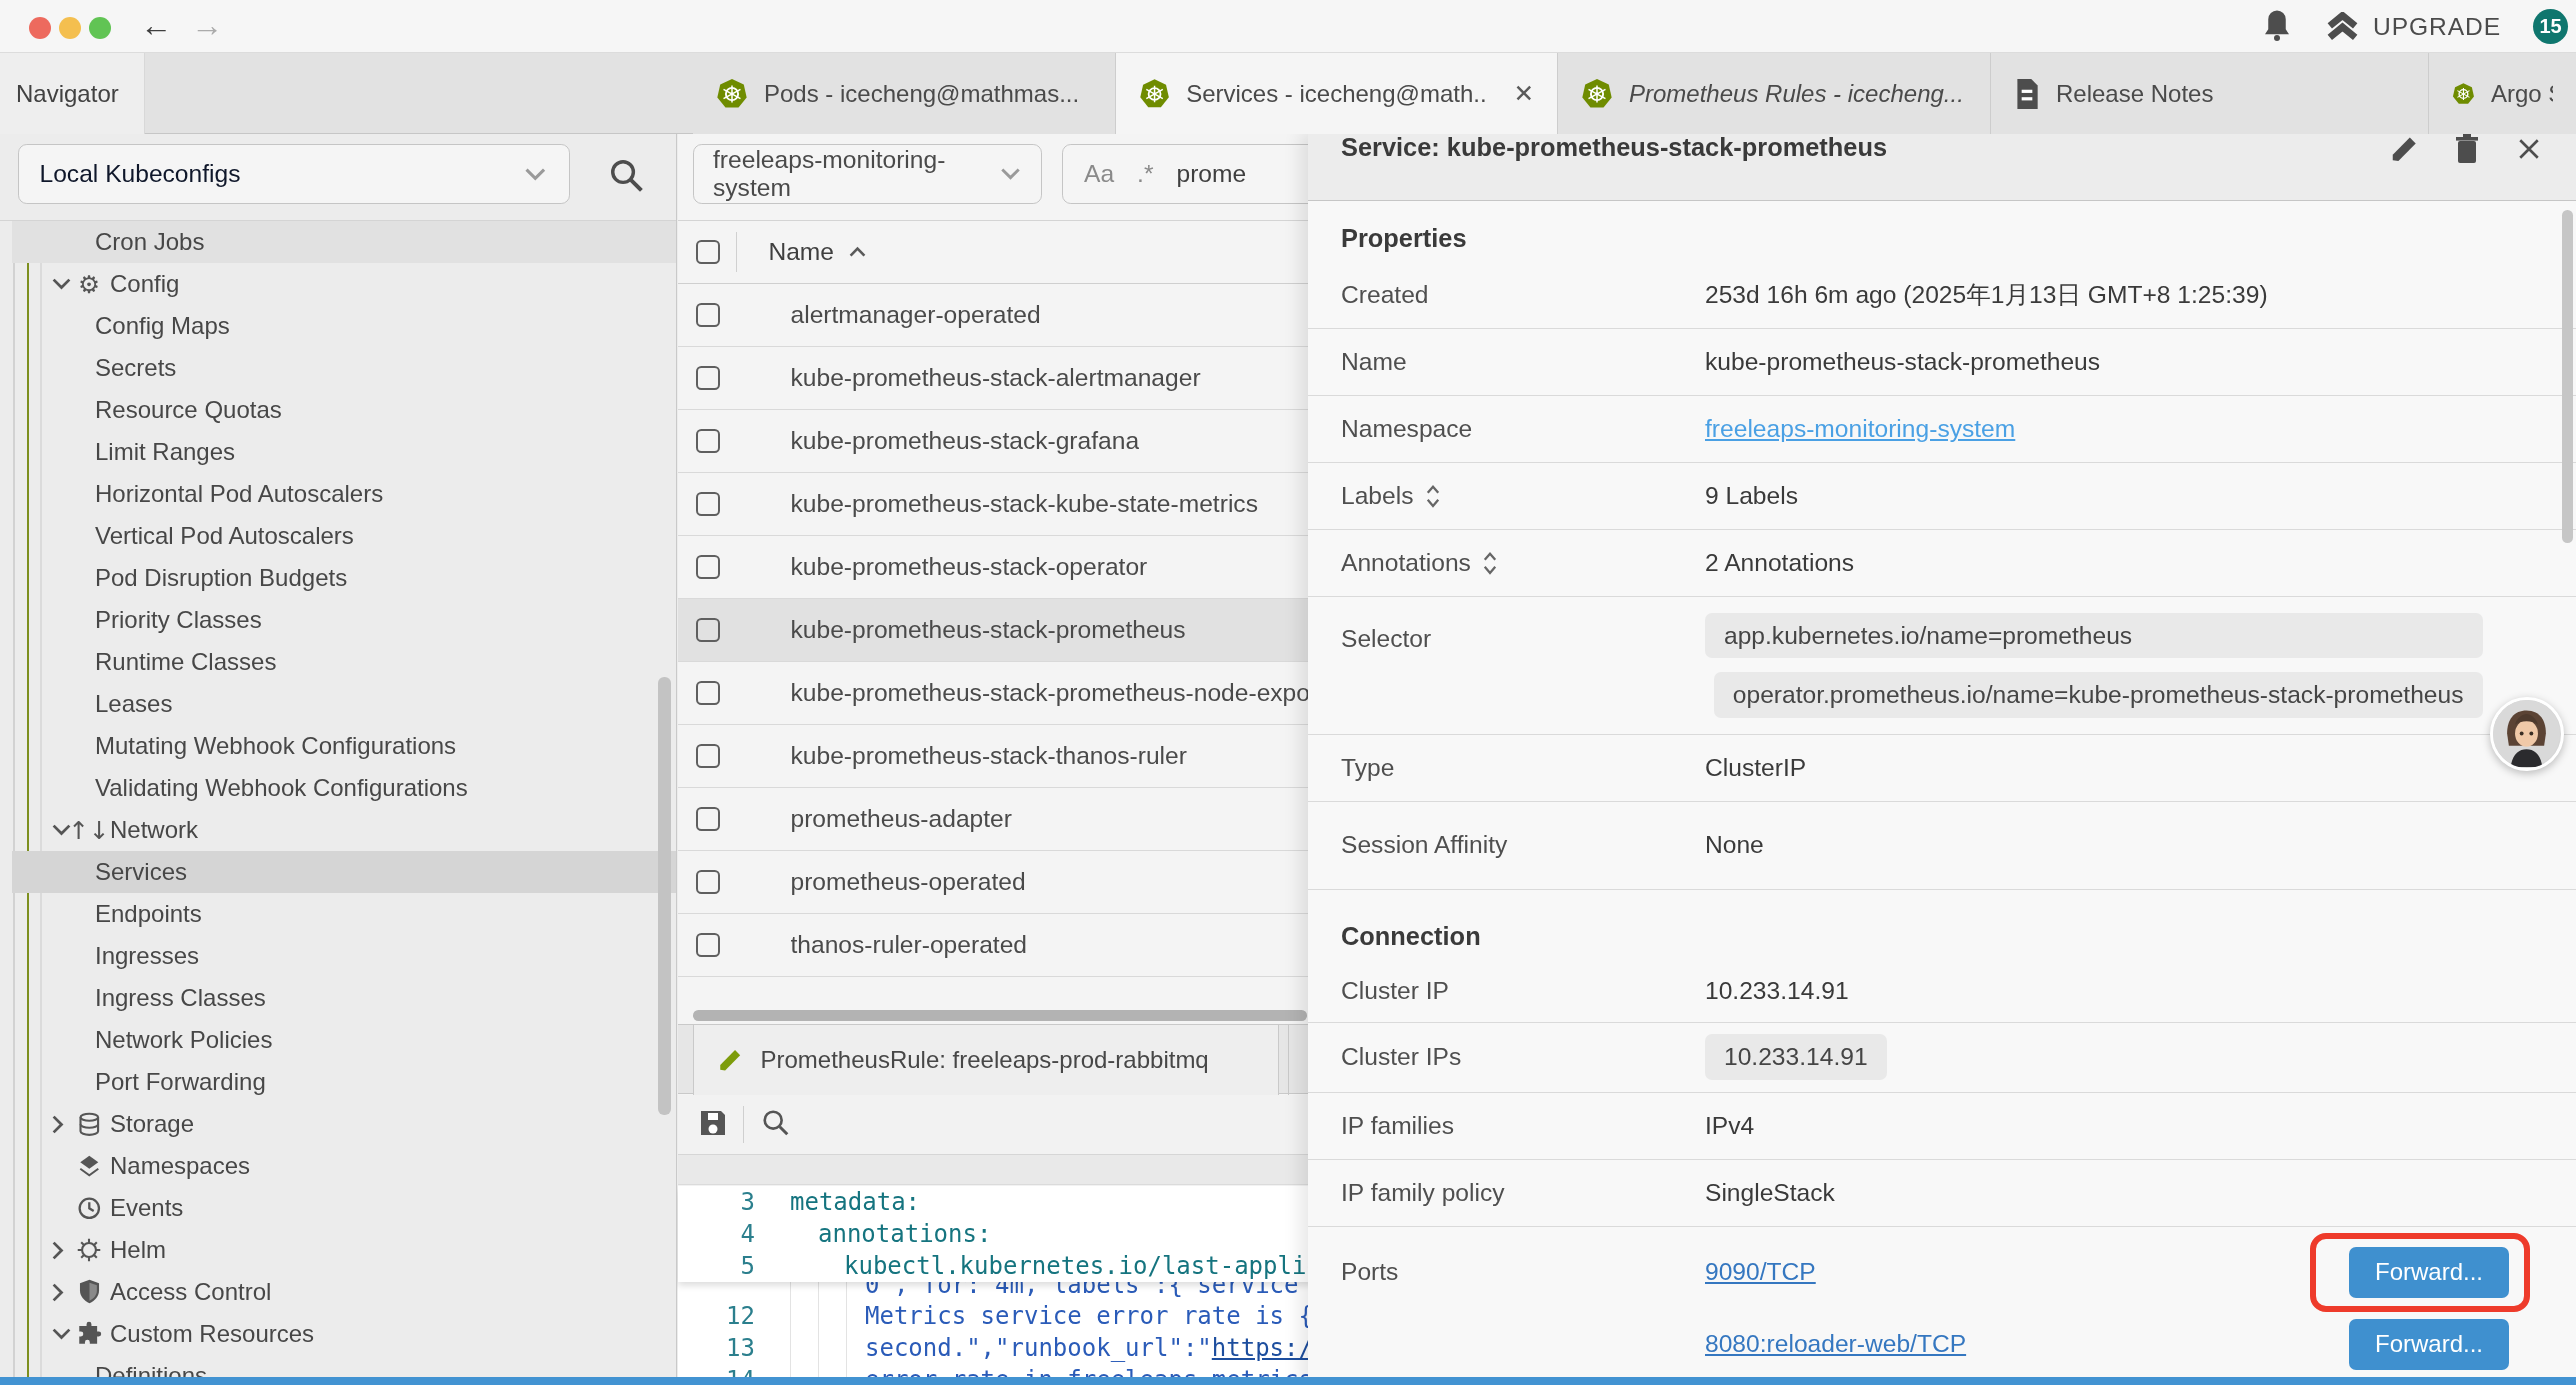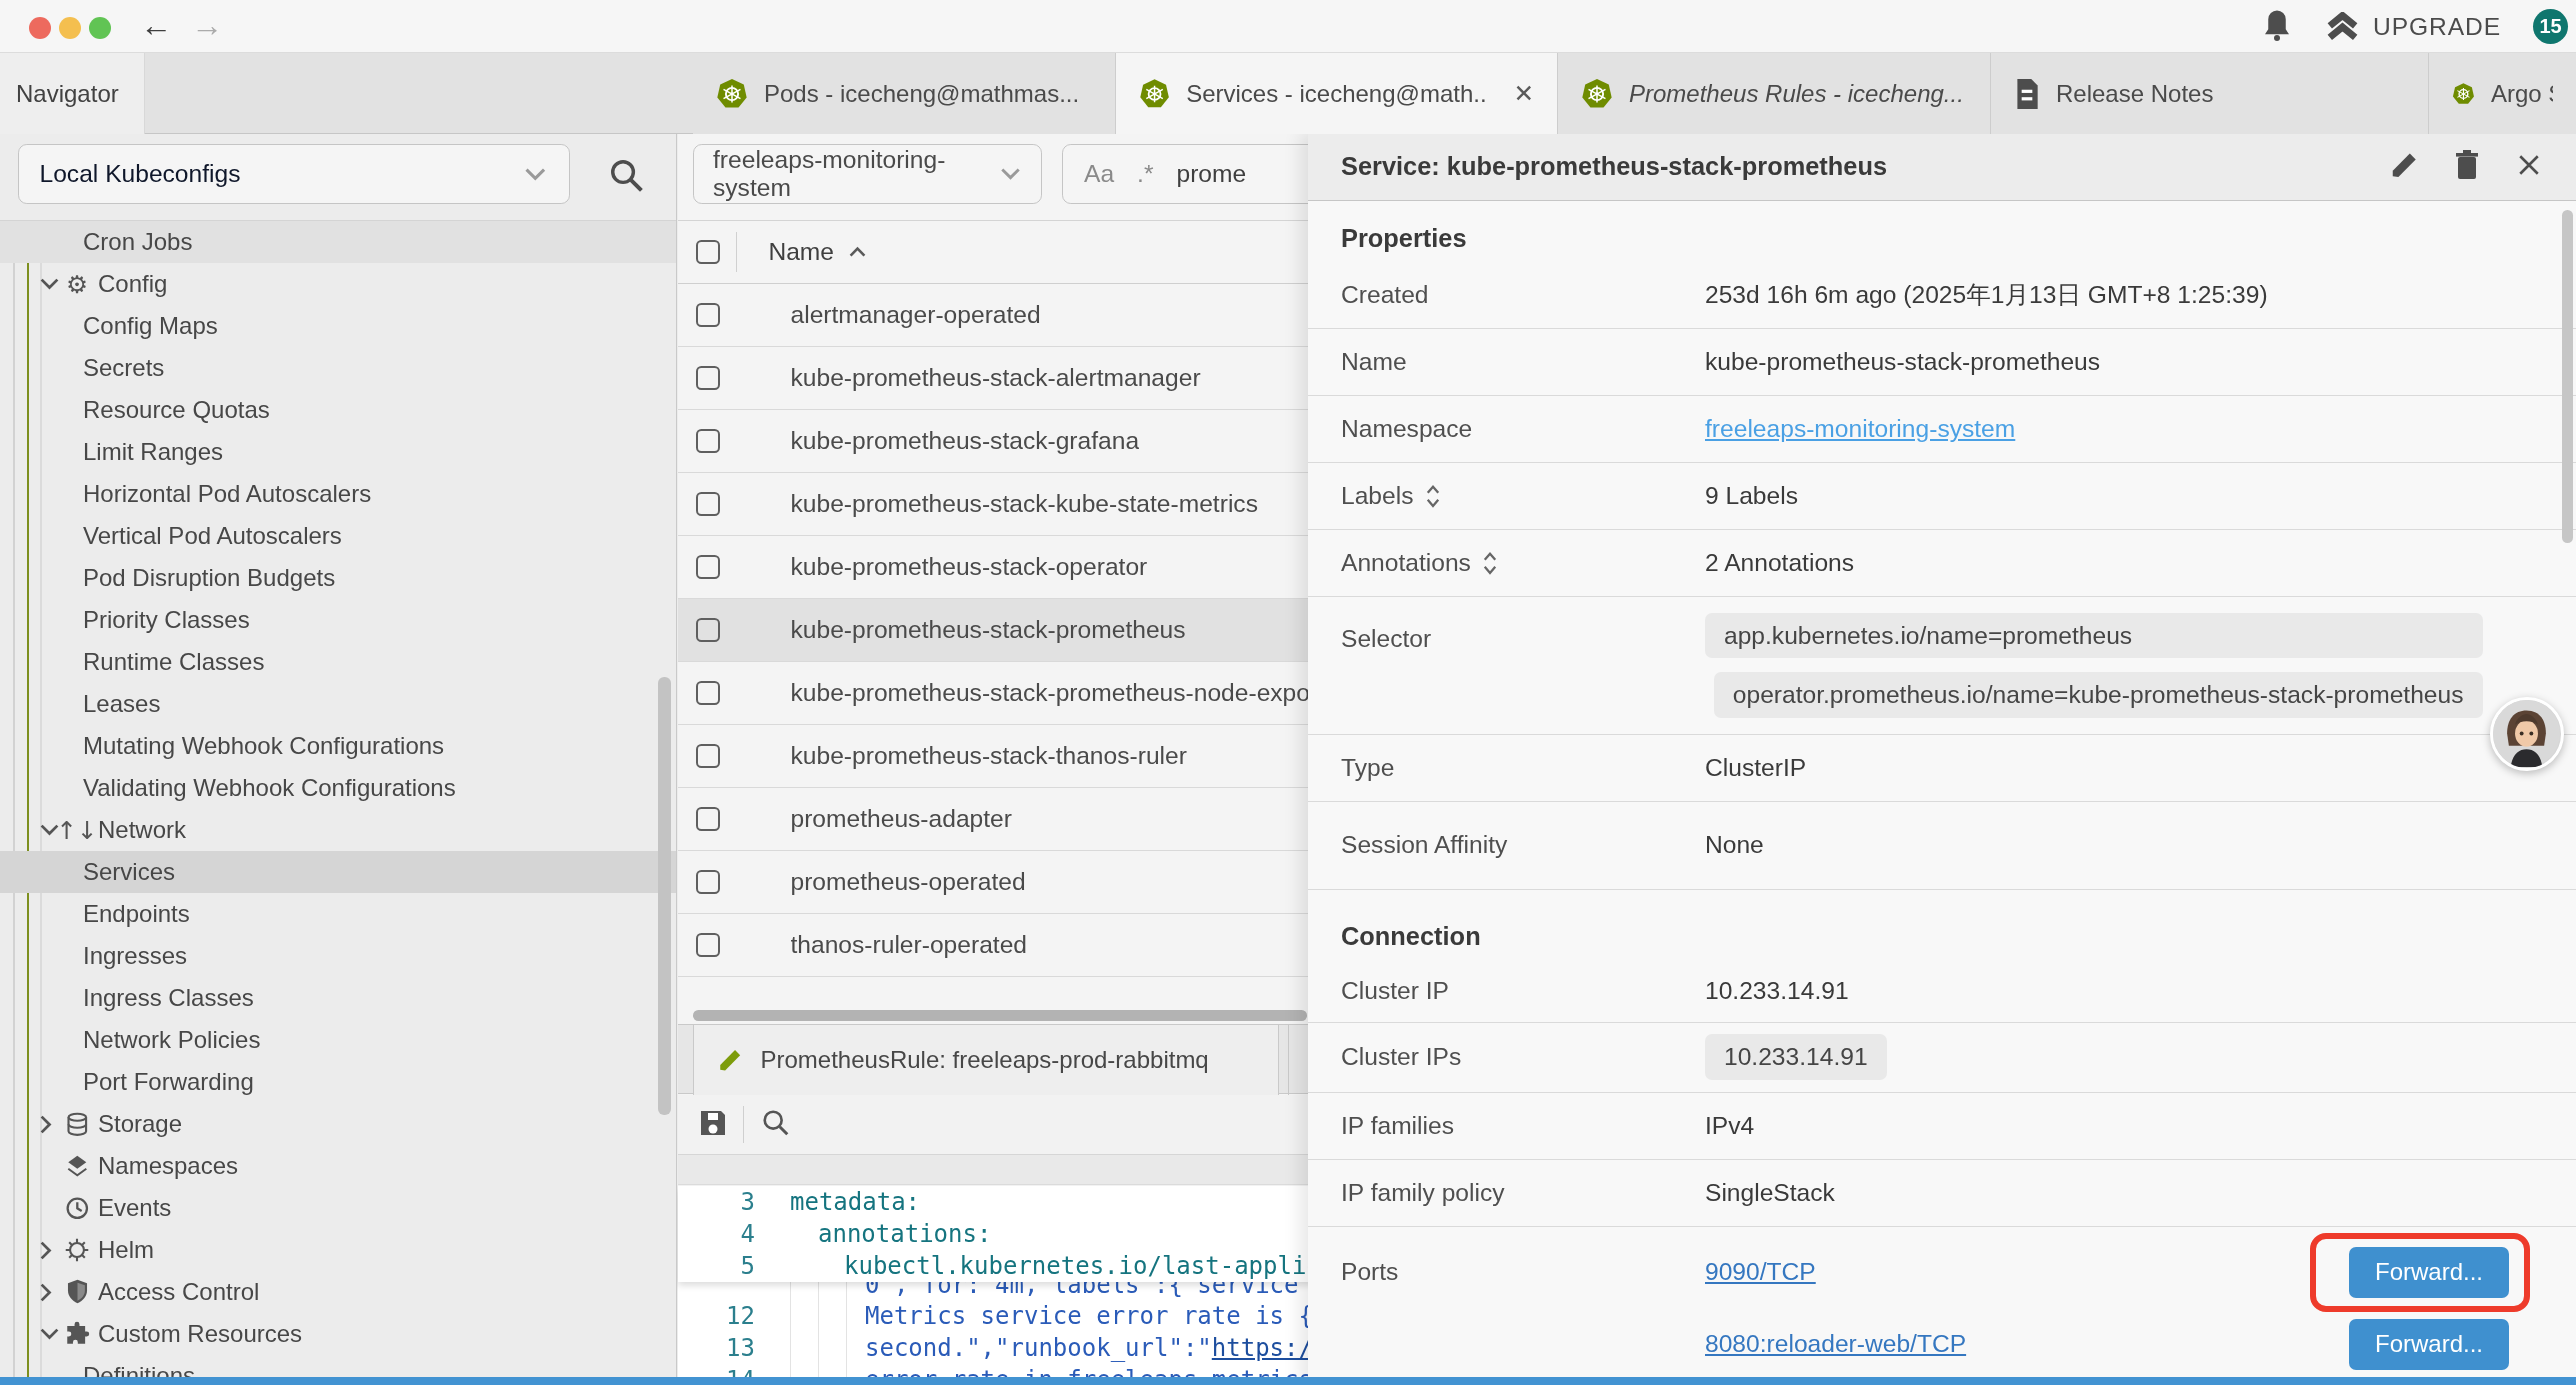--- a/index.html
+++ b/index.html
@@ -32,21 +32,21 @@
   .kubebar { position:relative; height:88px; }
   .kubeselect { position:absolute; left:17.5px; top:10.5px; width:552px; height:60px; border:1.8px solid #c5c5c5; border-radius:8.8px; background:#f5f5f5; display:flex; align-items:center; padding:0 21px; font-size:24.6px; color:#0f172a; }
   .kubeselect .chev { margin-left:auto; }
   .side-search { position:absolute; left:607px; top:23px; }
   .kubebar-divider { position:absolute; left:0; bottom:0; width:100%; border-bottom:0.9px solid #d4d4d4; }
   .tree { position:relative; height:1164px; }
   .tree .vguide1,.tree .vguide2,.tree .vguide3 { position:absolute; top:0; bottom:0; width:1.8px; }
   .vguide1 { left:13px; background:#d2d2d2; }
   .vguide2 { left:27px; background:#7d8f1f; }
   .vguide3 { left:40px; background:#dbdbdb; }
-  .srow { position:relative; height:42px; display:flex; align-items:center; font-size:24px; color:#474747; }
+  .srow { position:relative; height:42px; display:flex; align-items:center; font-size:24px; color:#474747;margin-left:12px; }
   .srow.hover { background:#e1e1e1; }
   .srow.selected { background:#d5d5d5; }
   .srow .chev { position:absolute; left:39px; display:flex; }
   .srow .sicon { position:absolute; left:63px; width:28px; display:flex; justify-content:center; color:#555; font-family:"DejaVu Sans",sans-serif; font-size:24.6px; }
   .srow.group .slabel { margin-left:98px; }
   .srow.leaf .slabel { margin-left:98px; }
   .srow.child .slabel { margin-left:83px; }
   .side-scroll { position:absolute; right:5.3px; top:456px; width:12.3px; height:438px; background:#c3c3c3; border-radius:6.1px; }
 
   
@@ -79,21 +79,21 @@
   .cl-link { color:#1d4e9e; text-decoration:underline; }
   .sticky { position:relative; background:#fff; box-shadow:0 4.4px 7px rgba(0,0,0,0.14); z-index:2; }
   .clipline { height:18.4px; overflow:hidden; position:relative; z-index:1; }
   .clipline .cline { margin-top:-13px; }
   .ind1 { padding-left:35px; } .ind2 { padding-left:63px; } .ind3 { padding-left:89px; } .ind4 { padding-left:110px; }
   .iguides { position:absolute; left:0; top:1071px; height:181px; width:100%; pointer-events:none; }
   .iguides span { position:absolute; top:0; bottom:0; width:0.9px; background:#e3e3e3; }
 
   
   .detail { position:absolute; left:1308px; top:133px; width:1268px; height:1252px; background:#f8f8f8; z-index:20; box-shadow:-7px 0 17.5px rgba(0,0,0,0.10); }
-  .dheader { height:68px; background:#ececec; border-bottom:0.9px solid #c6c6c6; display:flex; align-items:center; padding:0 33px; }
+  .dheader { height:68px; background:#ececec; border-bottom:0.9px solid #c6c6c6; display:flex; align-items:flex-start; padding:0 33px; }
   .dtitle { font-size:25.4px; font-weight:bold; color:#3a3a3a; }
   .dh-icons { margin-left:auto; display:flex; align-items:center; gap:35px; }
   .dbody { position:relative; height:1184px; overflow:hidden; }
   .dsection { padding:23px 0 8.8px 33px; font-size:25.4px; font-weight:bold; color:#3a3a3a; }
   .drow { display:flex; align-items:center; border-bottom:1.8px solid #dadada; min-height:67px; padding-left:33px; }
   .dlabel { width:364px; flex:none; font-size:24.6px; color:#4f4f4f; display:flex; align-items:center; gap:12.3px; }
   .dvalue { font-size:24.6px; color:#3a3a3a; }
   .chip { background:#e9e9e9; border-radius:7px; padding:8.8px 19px; display:inline-block; font-size:24.6px; color:#454545; }
   .linkblue { color:#4aa0e4; text-decoration:underline; }
   .portlink { color:#3577c0; text-decoration:underline; font-size:24.6px; }

